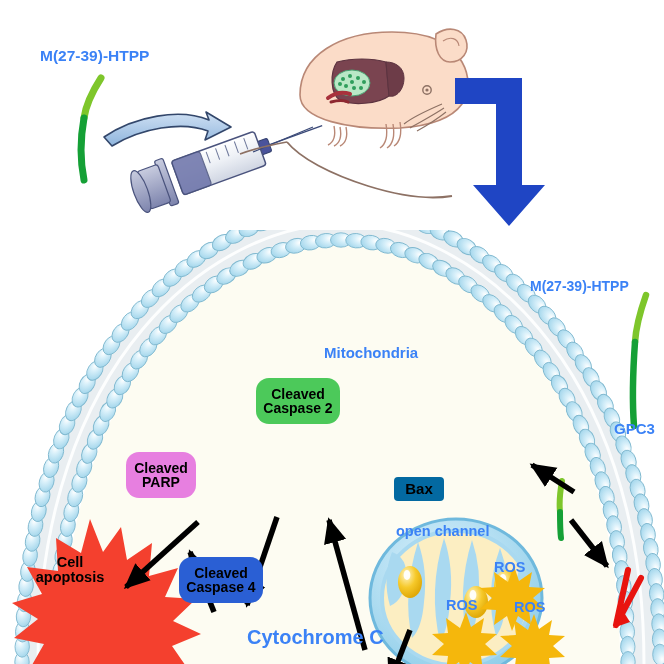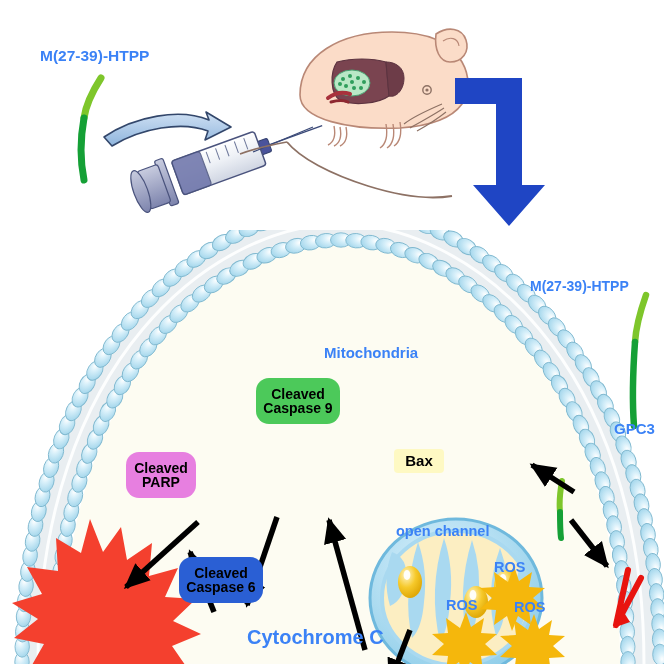--- a/index.html
+++ b/index.html
@@ -396,37 +396,41 @@
   <div class="lbl" style="left:530px;top:278px;font-size:14px;">M(27-39)-HTPP</div>
 
   <div class="lbl" style="left:614px;top:420px;font-size:15px;">GPC3</div>
 
   <div class="lbl" style="left:324px;top:344px;font-size:15px;">Mitochondria</div>
 
   <div class="lbl" style="left:396px;top:511px;font-size:14.5px;margin-top:12px;">open channel</div>
 
   <div class="lbl" style="left:247px;top:626px;font-size:20px;">Cytochrome C</div>
 
-  <div class="pill" style="left:394px;top:449px;width:50px;height:24px;background:#fef9c3;border-radius:4px;font-size:15px;">
+  <div class="pill" style="left:394px;top:477px;width:50px;height:24px;background:#0369a1;border-radius:4px;font-size:15px;">
     <span>Bax</span>
   </div>
 
   <div class="pill" style="left:256px;top:378px;width:84px;height:46px;background:#4cc95a;font-size:14px;">
     <span>Cleaved</span>
-    <span>Caspase 9</span>
+    <span>Caspase 2</span>
   </div>
 
   <div class="pill" style="left:126px;top:452px;width:70px;height:46px;background:#e77fe0;font-size:14px;">
     <span>Cleaved</span>
     <span>PARP</span>
   </div>
 
   <div class="pill" style="left:179px;top:557px;width:84px;height:46px;background:#2a5fd4;font-size:14px;">
     <span>Cleaved</span>
-    <span>Caspase 6</span>
+    <span>Caspase 4</span>
   </div>
 
+  <div class="pill" style="left:27px;top:547px;width:86px;height:46px;background:transparent;font-size:14.5px;">
+    <span>Cell</span>
+    <span>apoptosis</span>
+  </div>
 
   <div class="lbl" style="left:494px;top:559px;font-size:14.5px;">ROS</div>
   <div class="lbl" style="left:446px;top:597px;font-size:14.5px;">ROS</div>
   <div class="lbl" style="left:514px;top:599px;font-size:14.5px;">ROS</div>
 
 </div>
 
 </body></html>

